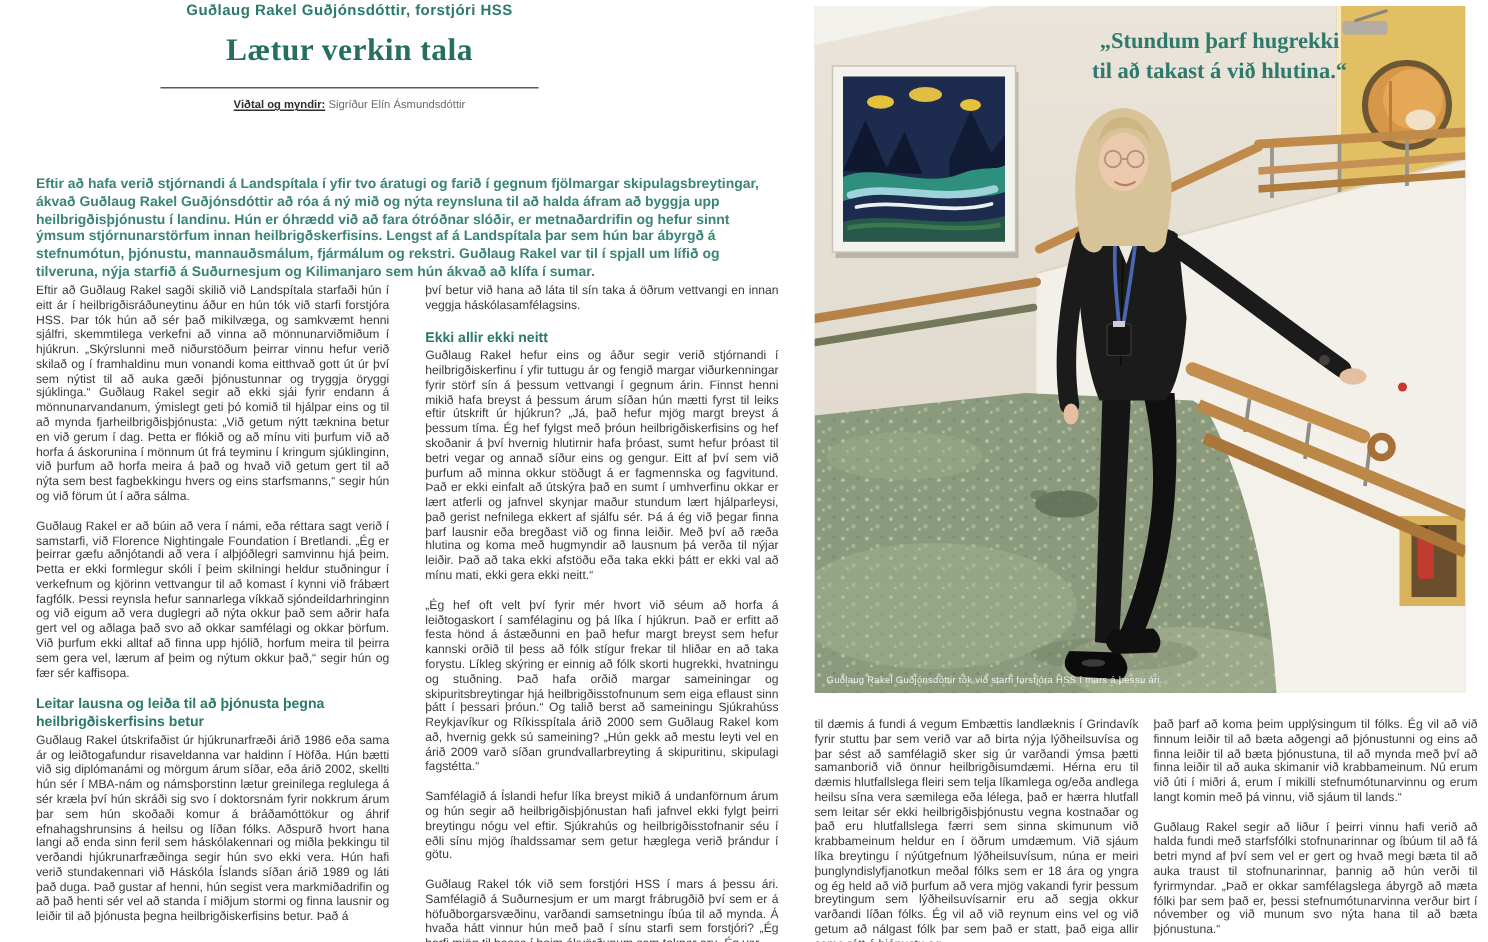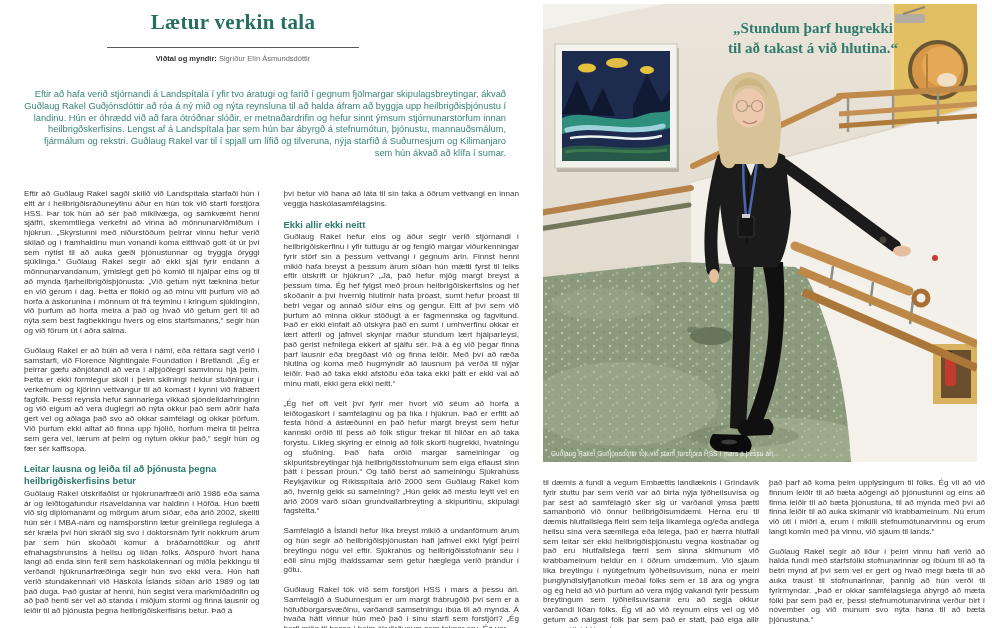--- a/index.html
+++ b/index.html
@@ -7,23 +7,23 @@
     position:relative;width:992px;height:628px;background:#ffffff;overflow:hidden;
     font-family:"Liberation Sans",sans-serif;color:#3b3b3b;
   }
   
   .header{position:absolute;left:0;top:2px;width:466px;text-align:center;}
   .kicker{font-size:10px;font-weight:700;letter-spacing:.3px;color:#2b7a6b;}
   .title{margin-top:9px;font-family:"Liberation Serif",serif;font-weight:700;
          font-size:21px;line-height:1.05;color:#256e60;letter-spacing:.3px;}
   .rule{width:252px;border-top:1.5px solid #5a5a5a;margin:14px auto 6px auto;}
   .byline{font-size:7.5px;color:#6a6a6a;}
-  .byline b{color:#2f2f2f;font-weight:700;}
-  .intro{position:absolute;left:24px;top:89px;width:482px;text-align:right;
-         font-size:9.3px;line-height:1.27;color:#3a8577;}
+  .byline b{color:#2f2f2f;font-weight:700;text-decoration:underline;}
+  .intro{position:absolute;left:24px;top:117px;width:482px;text-align:left;
+         font-size:9.3px;line-height:1.27;color:#3a8577;font-weight:bold;}
   .cols{position:absolute;left:8px;top:189px;width:511px;height:439px;
         display:flex;gap:8px;overflow:hidden;}
   .col{flex:1;text-align:justify;font-size:8.1px;line-height:1.21;color:#3a3a3a;margin-left:16px;}
   .col p{margin:0 0 10px 0;}
   .subhead{color:#2b7a6b;font-weight:700;font-size:9.4px;line-height:1.25;
            text-align:left;margin:0 0 2px 0;}
   
   .photo{position:absolute;left:543px;top:4px;width:434px;height:458px;overflow:hidden;background:#e6e0d5;}
   .quote{position:absolute;left:168px;top:15px;width:204px;text-align:center;
          font-family:"Liberation Serif",serif;font-weight:700;font-size:15px;
@@ -35,20 +35,21 @@
          display:flex;gap:10px;overflow:hidden;}
   .bcol{flex:1;text-align:justify;font-size:8.1px;line-height:1.21;color:#3a3a3a;}
   .bcol p{margin:0 0 10px 0;}
 </style>
 </head>
 <body>
 
 <div id="page">
 
   <div class="header">
+    <div class="kicker">Guðlaug Rakel Guðjónsdóttir, forstjóri HSS</div>
     <div class="title">Lætur verkin tala</div>
     <div class="rule"></div>
     <div class="byline">
       <b>Viðtal og myndir:</b>
       <span>Sigríður Elín Ásmundsdóttir</span>
     </div>
   </div>
 
   <div class="intro">Eftir að hafa verið stjórnandi á Landspítala í yfir tvo áratugi og farið í gegnum fjölmargar skipulagsbreytingar, ákvað Guðlaug Rakel Guðjónsdóttir að róa á ný mið og nýta reynsluna til að halda áfram að byggja upp heilbrigðisþjónustu í landinu. Hún er óhrædd við að fara ótróðnar slóðir, er metnaðardrifin og hefur sinnt ýmsum stjórnunarstörfum innan heilbrigðskerfisins. Lengst af á Landspítala þar sem hún bar ábyrgð á stefnumótun, þjónustu, mannauðsmálum, fjármálum og rekstri. Guðlaug Rakel var til í spjall um lífið og tilveruna, nýja starfið á Suðurnesjum og Kilimanjaro sem hún ákvað að klífa í sumar.</div>
 

